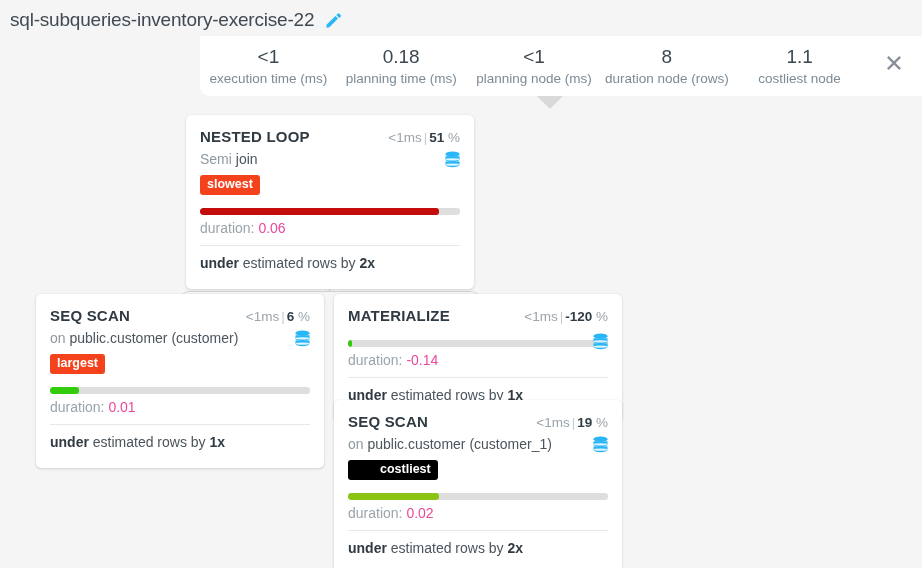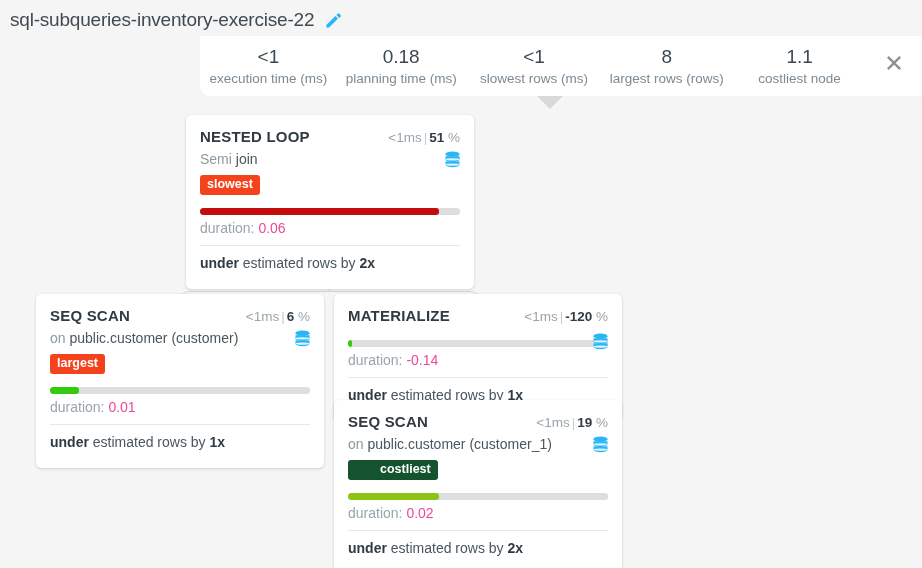--- a/index.html
+++ b/index.html
@@ -202,26 +202,26 @@
       <span class="stat-label">execution time (ms)</span>
     </div>
 
     <div class="stat">
       <span class="stat-value">0.18</span>
       <span class="stat-label">planning time (ms)</span>
     </div>
 
     <div class="stat">
       <span class="stat-value">&lt;1</span>
-      <span class="stat-label">slowest rows (ms)</span>
+      <span class="stat-label">planning node (ms)</span>
     </div>
 
     <div class="stat">
       <span class="stat-value">8</span>
-      <span class="stat-label">largest rows (rows)</span>
+      <span class="stat-label">duration node (rows)</span>
     </div>
 
     <div class="stat">
       <span class="stat-value">1.1</span>
       <span class="stat-label">costliest node</span>
     </div>
 
   </div>
   <div id="close-button">
     <span>
@@ -335,21 +335,21 @@
           <ellipse cx="8.5" cy="3.2" rx="7" ry="2.6" fill="#29b6f6"></ellipse>
           <rect x="1.5" y="5.2" width="14" height="3.2" fill="#29b6f6"></rect>
           <ellipse cx="8.5" cy="8.4" rx="7" ry="2.6" fill="#29b6f6"></ellipse>
           <rect x="1.5" y="10.4" width="14" height="3.2" fill="#29b6f6"></rect>
           <ellipse cx="8.5" cy="13.6" rx="7" ry="2.6" fill="#29b6f6"></ellipse>
           <ellipse cx="8.5" cy="8.4" rx="7" ry="1.1" fill="#ffffff" opacity="0.85"></ellipse>
           <ellipse cx="8.5" cy="13.6" rx="7" ry="1.1" fill="#ffffff" opacity="0.85"></ellipse>
         </svg>
       </span>
       <div>
-        <span class="badge" style="background: #14532d; padding-left: 32px;">costliest</span>
+        <span class="badge" style="background: #000000; padding-left: 32px;">costliest</span>
       </div>
       <div class="bar-track" style="margin-top:13px;">
         <div class="bar-fill" id="bar-seq-bottom" style="width: 35%; background: rgb(140, 196, 19);"></div>
       </div>
       <div class="duration"><span>duration:</span> <span class="dv">0.02</span></div>
     </div>
     <div class="node-foot"><b>under</b> <span>estimated rows by</span> <b>2x</b></div>
   </div>
 
 </div>

